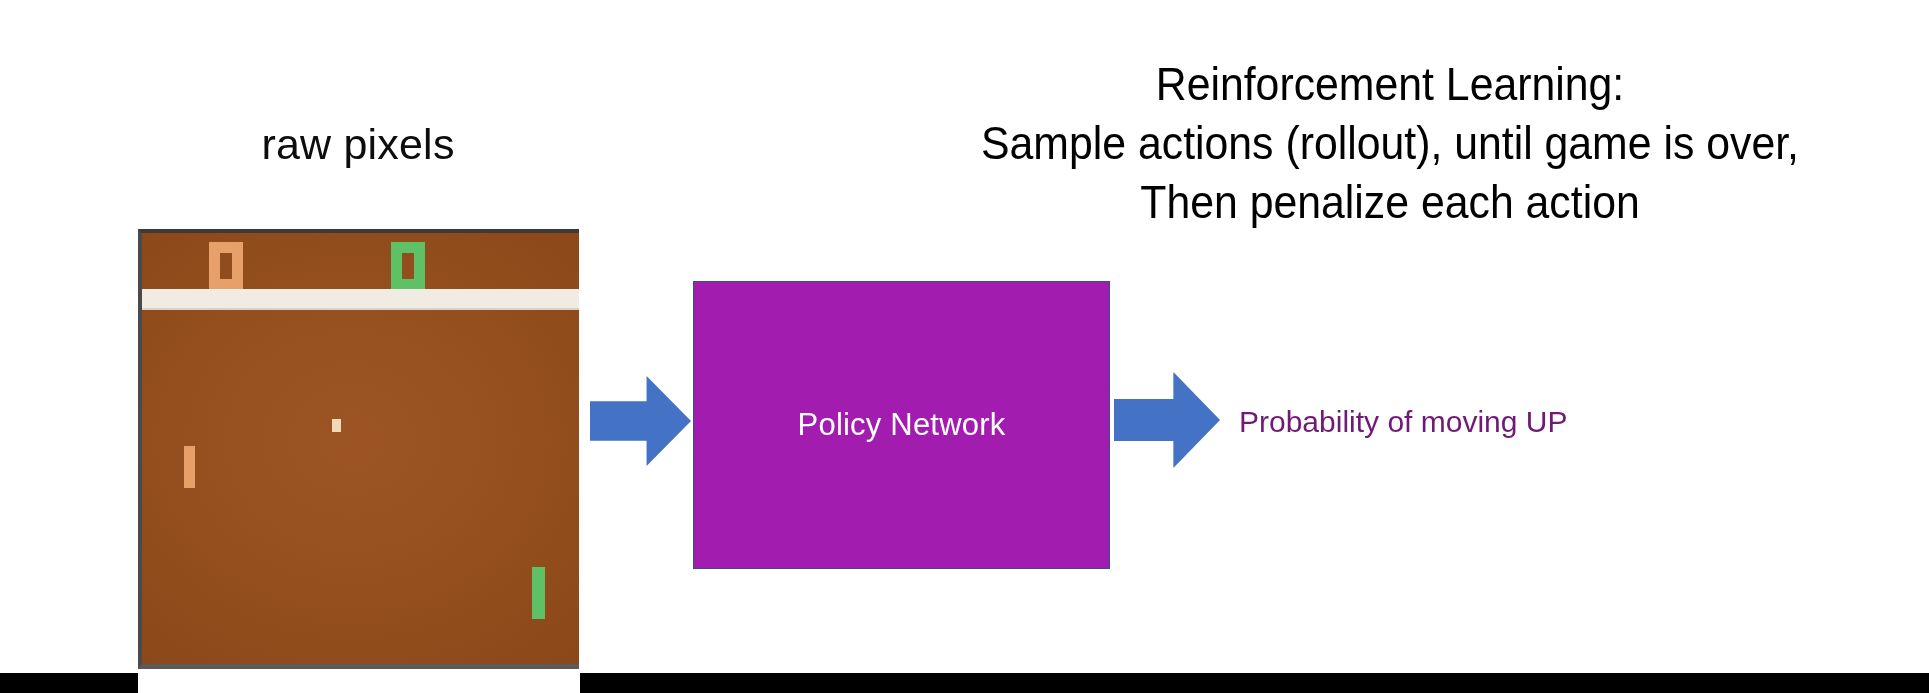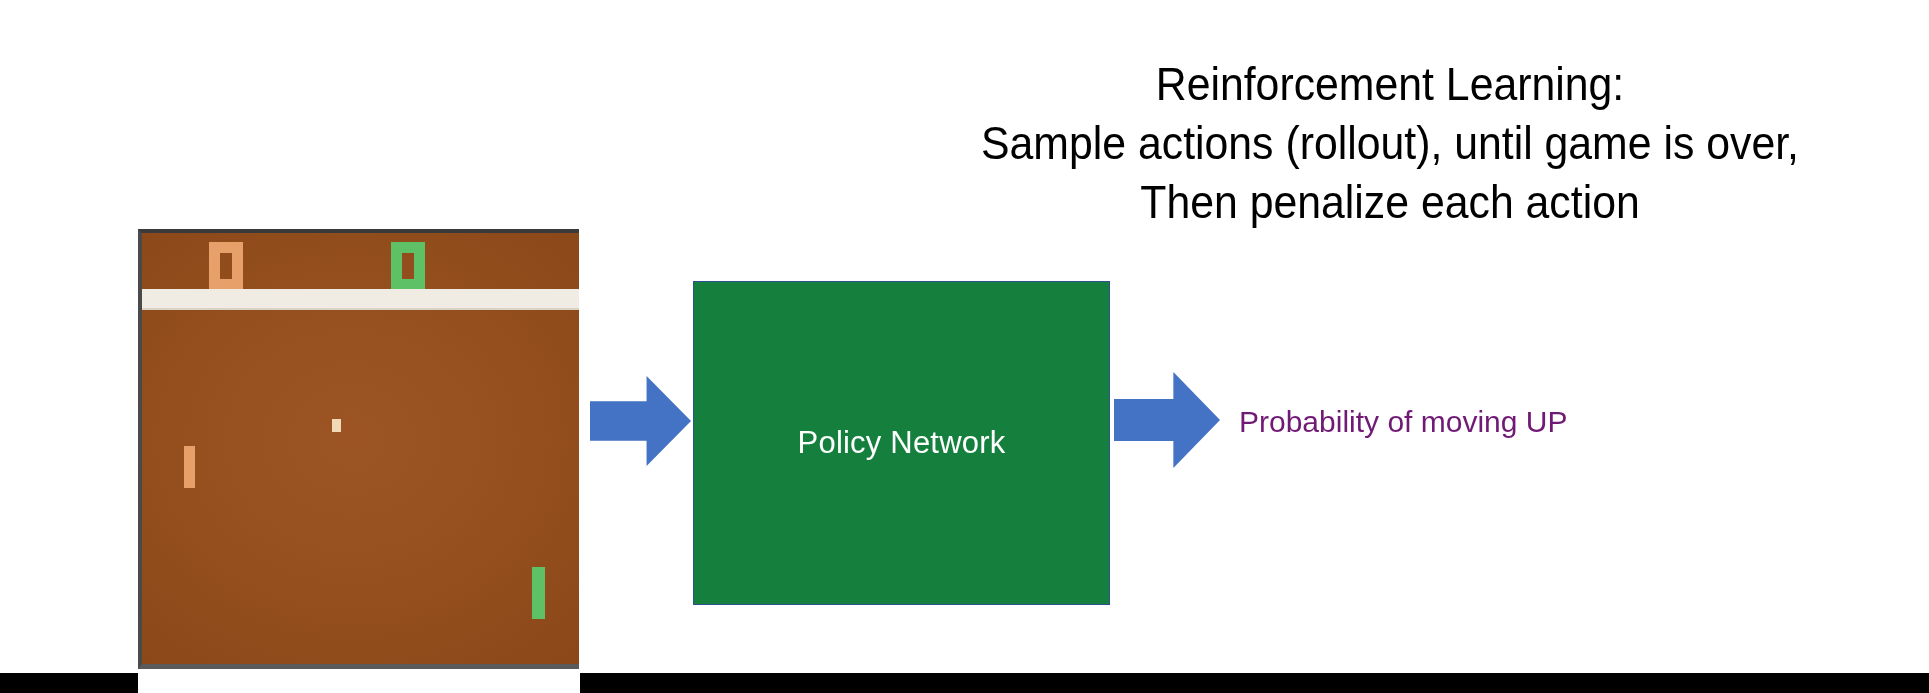--- a/index.html
+++ b/index.html
@@ -135,22 +135,22 @@
     clip-path: polygon(0% 28%, 56% 28%, 56% 0%, 100% 50%, 56% 100%, 56% 72%, 0% 72%);
     filter: drop-shadow(0 0 0.6px #2f528f);
   }
 
   
   #policy-network-box {
     position: absolute;
     left: 693px;
     top: 281px;
     width: 417px;
-    height: 324px;
-    background: #15803d;
+    height: 288px;
+    background: #a21caf;
     border: 1px solid #2f528f;
     box-sizing: border-box;
     display: flex;
     align-items: center;
     justify-content: center;
   }
   #policy-network-label {
     color: #ffffff;
     font-size: 31px;
     font-family: "Liberation Sans", sans-serif;
@@ -202,20 +202,21 @@
   #bottom-bar-right {
     left: 580px;
     right: 0;
   }
 </style>
 </head>
 <body>
 
 <div id="slide">
 
+  <div id="raw-pixels-label">raw pixels</div>
 
   <div id="game-screenshot">
     <div id="game-playfield">
       <div class="score-digit" id="score-left-player">0</div>
       <div class="score-digit" id="score-right-player">0</div>
       <div id="game-divider-bar"></div>
       <div id="paddle-left"></div>
       <div id="paddle-right"></div>
       <div id="game-ball"></div>
     </div>

